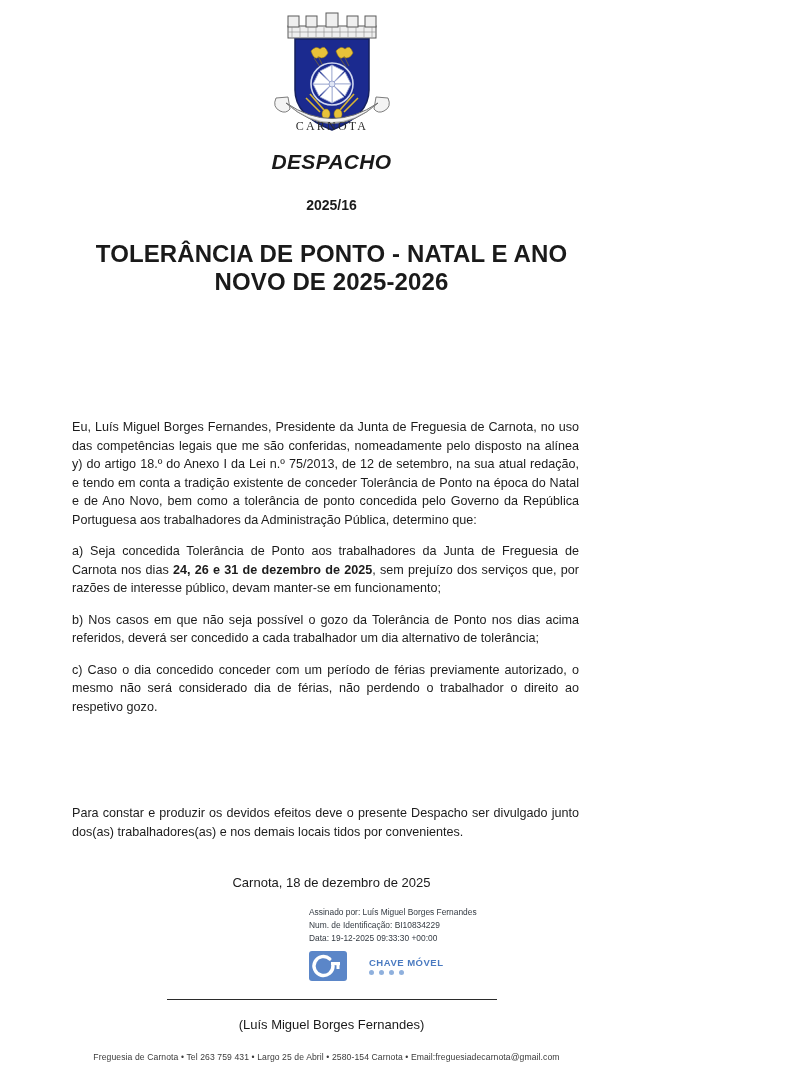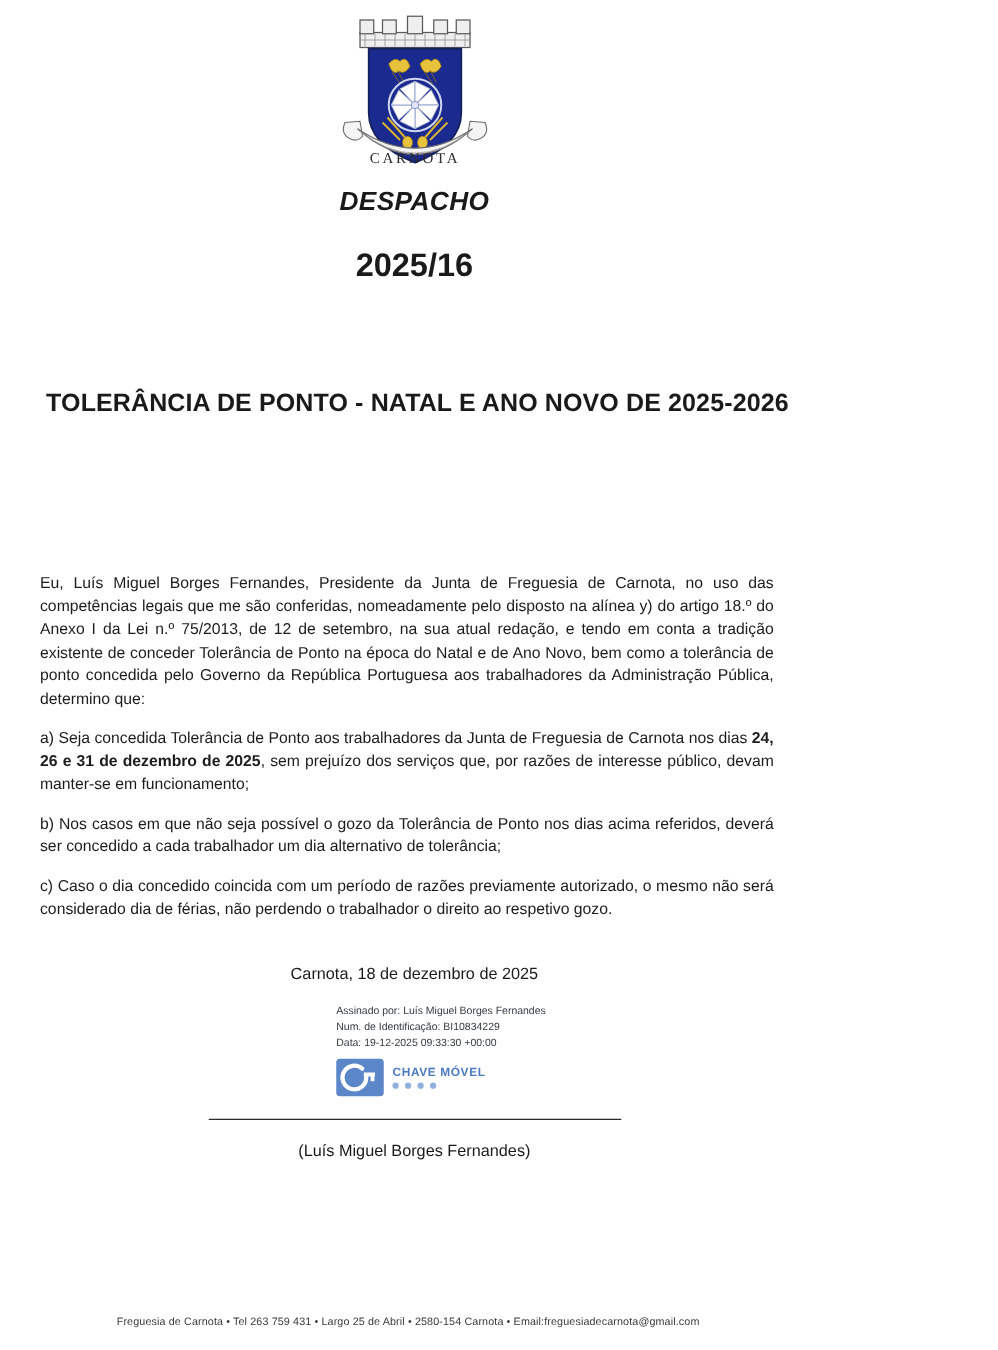--- a/index.html
+++ b/index.html
@@ -13,21 +13,21 @@
     font-family: "Liberation Sans", sans-serif;
     color: #1a1a1a;
     position: relative;
     overflow: hidden;
   }
   .page {
     width: 663px;
     height: 1080px;
     position: relative;
     box-sizing: border-box;
-    padding: 0 32px;
+    padding: 0 72px;
   }
 
   
   .crest-wrap {
     width: 100%;
     display: flex;
     justify-content: center;
     padding-top: 6px;
   }
   .crest {
@@ -40,29 +40,29 @@
   .doc-title {
     text-align: center;
     font-size: 21px;
     font-weight: bold;
     letter-spacing: 0.3px;
     margin-top: 4px;
     font-style: italic;
   }
   .doc-number {
     text-align: center;
-    font-size: 26px;
+    font-size: 14px;
     font-weight: bold;
     margin-top: 23px;
   }
   .doc-subject {
-    text-align: right;
-    font-size: 20px;
-    font-weight: bold;
-    margin-top: 84px;
+    text-align: center;
+    font-size: 24px;
+    font-weight: bold;
+    margin-top: 27px;
     letter-spacing: 0.1px;
   }
 
   
   .body-block {
     margin-top: 122px;
   }
   p.body-par {
     font-size: 12.6px;
     line-height: 1.47;
@@ -100,21 +100,21 @@
   .cert-line {
     font-size: 8.4px;
     line-height: 1.55;
     color: #333a42;
     white-space: nowrap;
   }
   .cmd-logo {
     margin-top: 6px;
     display: flex;
     align-items: center;
-    gap: 7px;
+    gap: 22px;
   }
   .cmd-mark {
     width: 38px;
     height: 30px;
     background: #5b86c8;
     border-radius: 3px;
     position: relative;
     flex: none;
   }
   .cmd-mark svg { position: absolute; left: 0; top: 0; }
@@ -240,23 +240,26 @@
   <div class="doc-title">DESPACHO</div>
   <div class="doc-number">2025/16</div>
   <div class="doc-subject">TOLERÂNCIA DE PONTO - NATAL E ANO NOVO DE 2025-2026</div>
 
   <div class="body-block">
     <p class="body-par">Eu, Luís Miguel Borges Fernandes, Presidente da Junta de Freguesia de Carnota, no uso das competências legais que me são conferidas, nomeadamente pelo disposto na alínea y) do artigo 18.º do Anexo I da Lei n.º 75/2013, de 12 de setembro, na sua atual redação, e tendo em conta a tradição existente de conceder Tolerância de Ponto na época do Natal e de Ano Novo, bem como a tolerância de ponto concedida pelo Governo da República Portuguesa aos trabalhadores da Administração Pública, determino que:</p>
 
     <p class="body-par"><span>a) Seja concedida Tolerância de Ponto aos trabalhadores da Junta de Freguesia de Carnota nos dias </span><span class="b">24, 26 e 31 de dezembro de 2025</span><span>, sem prejuízo dos serviços que, por razões de interesse público, devam manter-se em funcionamento;</span></p>
 
     <p class="body-par">b) Nos casos em que não seja possível o gozo da Tolerância de Ponto nos dias acima referidos, deverá ser concedido a cada trabalhador um dia alternativo de tolerância;</p>
-    <p class="body-par">c) Caso o dia concedido coincida com um período de razões previamente autorizado, o mesmo não será considerado dia de férias, não perdendo o trabalhador o direito ao respetivo gozo.</p>
-  </div>
-
+    <p class="body-par">c) Caso o dia concedido conceder com um período de férias previamente autorizado, o mesmo não será considerado dia de férias, não perdendo o trabalhador o direito ao respetivo gozo.</p>
+  </div>
+
+  <div class="closing-block">
+    <p class="body-par">Para constar e produzir os devidos efeitos deve o presente Despacho ser divulgado junto dos(as) trabalhadores(as) e nos demais locais tidos por convenientes.</p>
+  </div>
 
   <div class="sig-area">
     <p class="sig-place">Carnota, 18 de dezembro de 2025</p>
 
     <div class="cert-box">
       <div class="cert-line">Assinado por: Luís Miguel Borges Fernandes</div>
       <div class="cert-line">Num. de Identificação: BI10834229</div>
       <div class="cert-line">Data: 19-12-2025 09:33:30 +00:00</div>
 
       <div class="cmd-logo">

